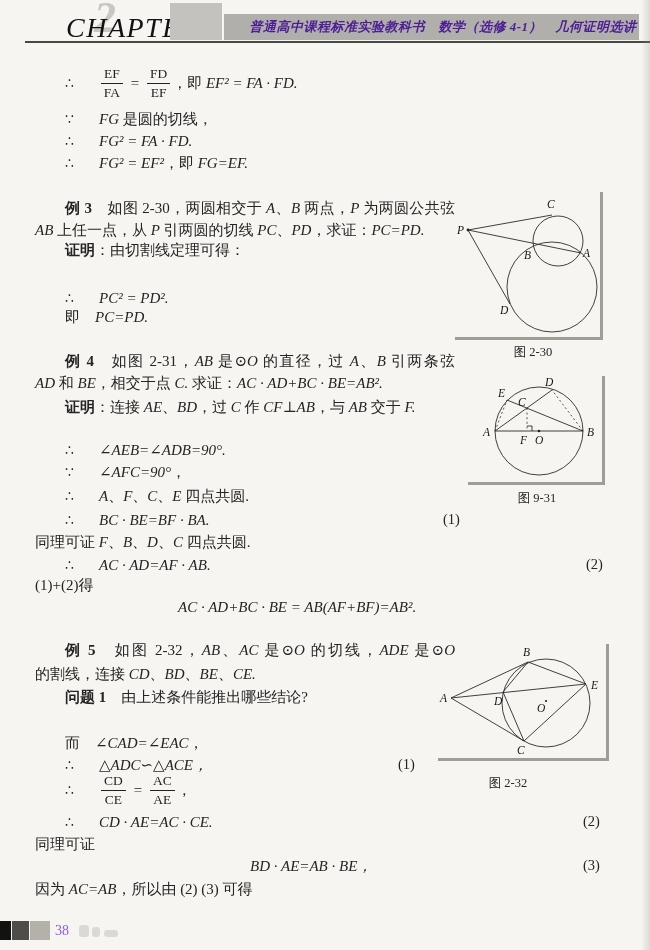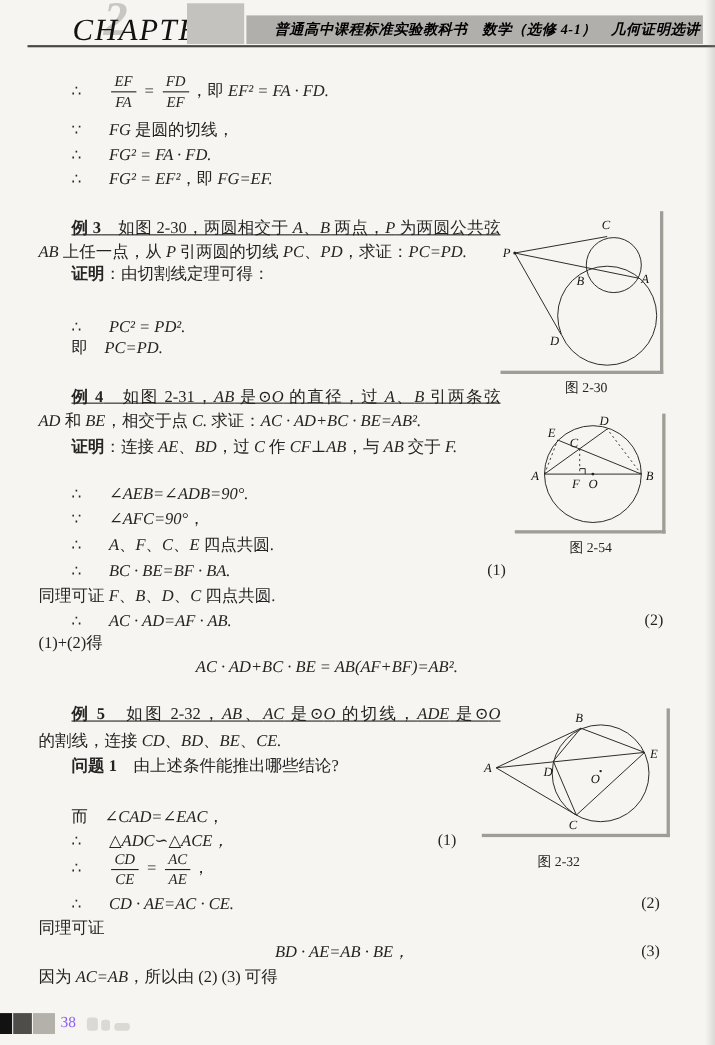--- a/index.html
+++ b/index.html
@@ -25,40 +25,40 @@
   }
   .header-gray-box {
     position:absolute; left:170px; top:3px; width:52px; height:37px;
     background:#c4c2be;
   }
   .header-bar {
     position:absolute; left:224px; top:14px; width:415px; height:26px;
     background:#b1afab; display:flex; align-items:center; justify-content:center;
   }
   .header-bar span {
-    font-size:13px; font-weight:700; font-style:italic; color:#000000;
+    font-size:13px; font-weight:700; font-style:italic; color:#4c1d95;
     letter-spacing:.5px; white-space:nowrap;margin-left:23px;
   }
   .header-rule {
     position:absolute; left:25px; top:41px; width:625px; height:2px; background:#4a4845;
   }
   
   .line { position:absolute; left:65px; font-size:15px; white-space:nowrap; line-height:19px; }
   .flush { left:35px; }
   .vmid { display:flex; align-items:center; height:32px; }
   .m  { font-style:italic; }
   .b  { font-weight:700; }
   .cn { }
   .sym { display:inline-block; width:34px; font-style:normal; font-size:14px;
          font-family:"DejaVu Sans","Liberation Serif",sans-serif; }
-  .just { width:390px; white-space:normal; text-align:justify; text-align-last:justify;text-decoration:underline; }
+  .just { width:390px; white-space:normal; text-align:justify; text-align-last:justify; }
   .eqnum { position:absolute; font-size:14.5px; }
   .eqsign { margin:0 5px; font-style:italic; }
   .frac { display:inline-block; vertical-align:middle; text-align:center;
-          font-size:13.5px; font-style:italic; line-height:1.15; margin:0 2px; }
+          font-size:13.5px; line-height:1.15; margin:0 2px; }
   .fnum { display:block; border-bottom:1px solid #222; padding:0 3px 1px; }
   .fden { display:block; padding-top:1px; }
   
   .figure-box {
     position:absolute; background:transparent;
     border-right:3px solid #a09d96; border-bottom:3px solid #a09d96;
   }
   .figure-box svg { display:block; }
   .fig-stroke { stroke:#2b2b2b; stroke-width:.9; fill:none; }
   .fig-dash   { stroke:#2b2b2b; stroke-width:.8; fill:none; stroke-dasharray:2 2.6; }
@@ -181,21 +181,21 @@
       <circle cx="71" cy="55" r="1.3" fill="#222"></circle>
       <text class="fig-label" x="15" y="60">A</text>
       <text class="fig-label" x="119" y="60">B</text>
       <text class="fig-label" x="50" y="30">C</text>
       <text class="fig-label" x="77" y="10">D</text>
       <text class="fig-label" x="30" y="21">E</text>
       <text class="fig-label" x="52" y="68">F</text>
       <text class="fig-label" x="67" y="68">O</text>
     </svg>
   </div>
-  <div class="fig-caption" style="left:491px;top:490px">图 2-54</div>
+  <div class="fig-caption" style="left:491px;top:490px">图 9-31</div>
 
   <div class="figure-box" style="left:438px;top:644px;width:168px;height:114px">
     <svg width="168" height="114" viewBox="0 0 168 114">
       <circle class="fig-stroke" cx="108" cy="59" r="44"></circle>
       <line class="fig-stroke" x1="13" y1="54" x2="90" y2="18"></line>
       <line class="fig-stroke" x1="13" y1="54" x2="86" y2="97"></line>
       <line class="fig-stroke" x1="13" y1="54" x2="148" y2="40"></line>
       <line class="fig-stroke" x1="90" y1="18" x2="65" y2="48"></line>
       <line class="fig-stroke" x1="90" y1="18" x2="148" y2="40"></line>
       <line class="fig-stroke" x1="65" y1="48" x2="86" y2="97"></line>

